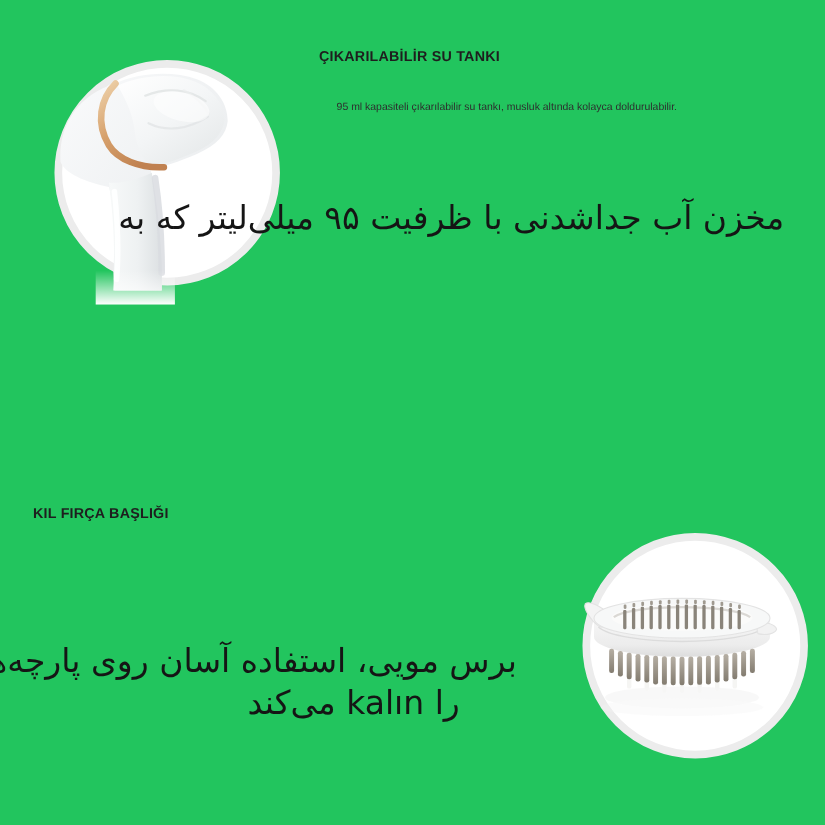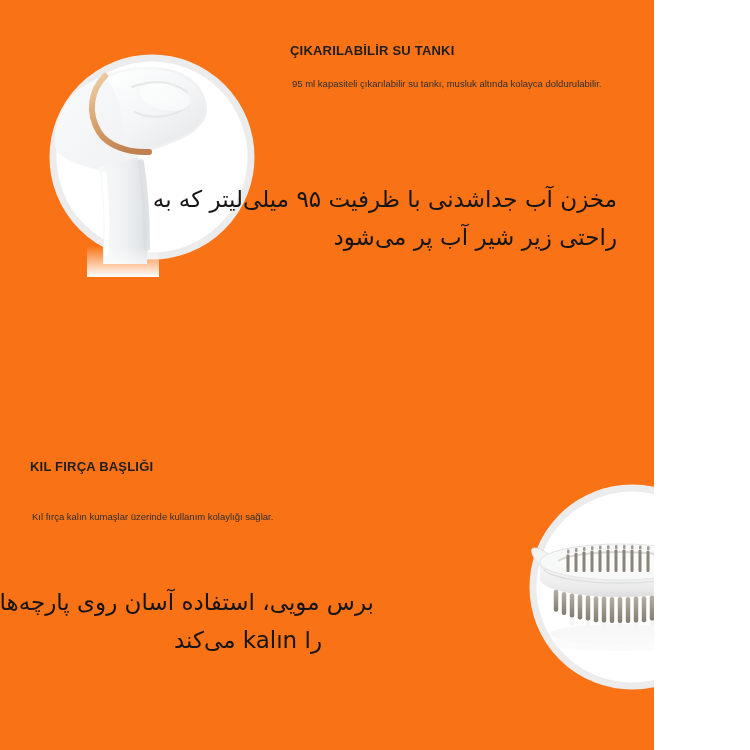--- a/index.html
+++ b/index.html
@@ -1,31 +1,31 @@
 <!DOCTYPE html>
 <html><head>
 <meta charset="utf-8">
 <style>
   html,body { margin:0; padding:0; background:#ffffff; }
   .page {
-    position:relative; width:654px; height:750px; background:#f97316;
+    position:relative; width:750px; height:750px; background:#22c55e;
     overflow:hidden; font-family:"Liberation Sans", sans-serif;text-decoration:underline;
   }
   .tr-heading {
     position:absolute; margin:0; font-size:13px; line-height:14px;
     font-weight:bold; color:#1e1e1e; letter-spacing:.2px; white-space:nowrap;
   }
   .tr-desc {
-    position:absolute; margin:2px; font-size:9.5px; line-height:12px;
+    position:absolute; margin:16px; font-size:9.5px; line-height:12px;
     color:#2e2e2e; white-space:nowrap;
   }
   .fa-text {
     position:absolute; direction:rtl; text-align:right;
     font-family:"DejaVu Sans", sans-serif; color:#151515;
-    font-size:23px; line-height:38px;
+    font-size:30px; line-height:38px;
   }
   .fa-line { white-space:nowrap; }
   .pos-top-heading { left:290px; top:44px; }
   .pos-top-desc    { left:290px; top:76px; }
   .pos-top-fa      { right:37px; top:180px; }
   .pos-bot-heading { left:30px;  top:460px; }
   .pos-bot-desc    { left:30px;  top:509px; }
   .pos-bot-fa      { right:280px; top:583px;text-align:right; }
   .pos-bot-fa .fa-line-2 { padding-right:52px; }
   .media { position:absolute; }
@@ -79,25 +79,23 @@
       <path d="M 94 110 C 98 136 100 166 100 196" fill="none" stroke="#d9dce0" stroke-width="6" stroke-linecap="round" opacity="0.85"></path>
       <path d="M 57 122 C 60 150 61 178 59 202" fill="none" stroke="#ffffff" stroke-width="5" stroke-linecap="round" opacity="0.9"></path>
       <rect x="40" y="194" width="72" height="31" fill="url(#gA-fade)"></rect>
     </svg>
   </div>
 
   <h2 class="tr-heading pos-top-heading">ÇIKARILABİLİR SU TANKI</h2>
   <p class="tr-desc pos-top-desc">95 ml kapasiteli çıkarılabilir su tankı, musluk altında kolayca doldurulabilir.</p>
   <div class="fa-text pos-top-fa" dir="rtl">
     <div class="fa-line fa-line-1">مخزن آب جداشدنی با ظرفیت ۹۵ میلی‌لیتر که به</div>
-    <div class="fa-line fa-line-2">راحتی زیر شیر آب پر می‌شود</div>
   </div>
 
   <h2 class="tr-heading pos-bot-heading">KIL FIRÇA BAŞLIĞI</h2>
-  <p class="tr-desc pos-bot-desc">Kıl fırça kalın kumaşlar üzerinde kullanım kolaylığı sağlar.</p>
   <div class="fa-text pos-bot-fa" dir="rtl">
     <div class="fa-line fa-line-1">برس مویی، استفاده آسان روی پارچه‌های ضخیم</div>
     <div class="fa-line fa-line-2">را kalın می‌کند</div>
   </div>
 
   <div class="media media-bot">
     <svg width="210" height="210" viewBox="0 0 210 210">
       <defs>
         <linearGradient id="gB-band" x1="0" y1="0" x2="0" y2="1">
           <stop offset="0" stop-color="#f7f7f7"></stop>

